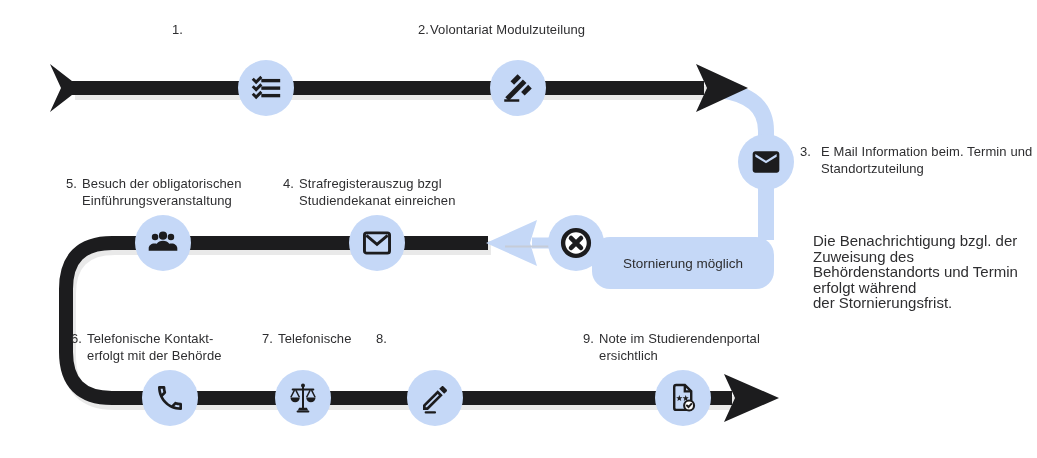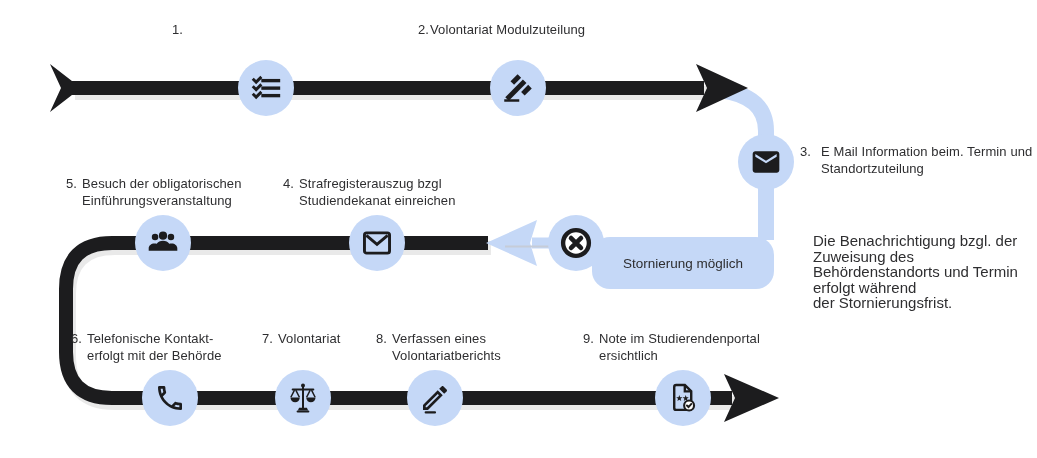--- a/index.html
+++ b/index.html
@@ -196,26 +196,24 @@
     <span class="txt">Besuch der obligatorischen
 Einführungsveranstaltung</span>
   </div>
   <div class="step-label" style="left:71px;top:331px">
     <span class="num">6.</span>
     <span class="txt">Telefonische Kontakt-
 erfolgt mit der Behörde</span>
   </div>
   <div class="step-label" style="left:262px;top:331px">
     <span class="num">7.</span>
-    <span class="txt">Volontariat</span>
+    <span class="txt">Telefonische</span>
   </div>
   <div class="step-label" style="left:376px;top:331px">
     <span class="num">8.</span>
-    <span class="txt">Verfassen eines
-Volontariatberichts</span>
   </div>
   <div class="step-label" style="left:583px;top:331px">
     <span class="num">9.</span>
     <span class="txt">Note im Studierendenportal
 ersichtlich</span>
   </div>
 
   <div class="note">Die Benachrichtigung bzgl. der Zuweisung des
 Behördenstandorts und Termin erfolgt während
 der Stornierungsfrist.</div>

